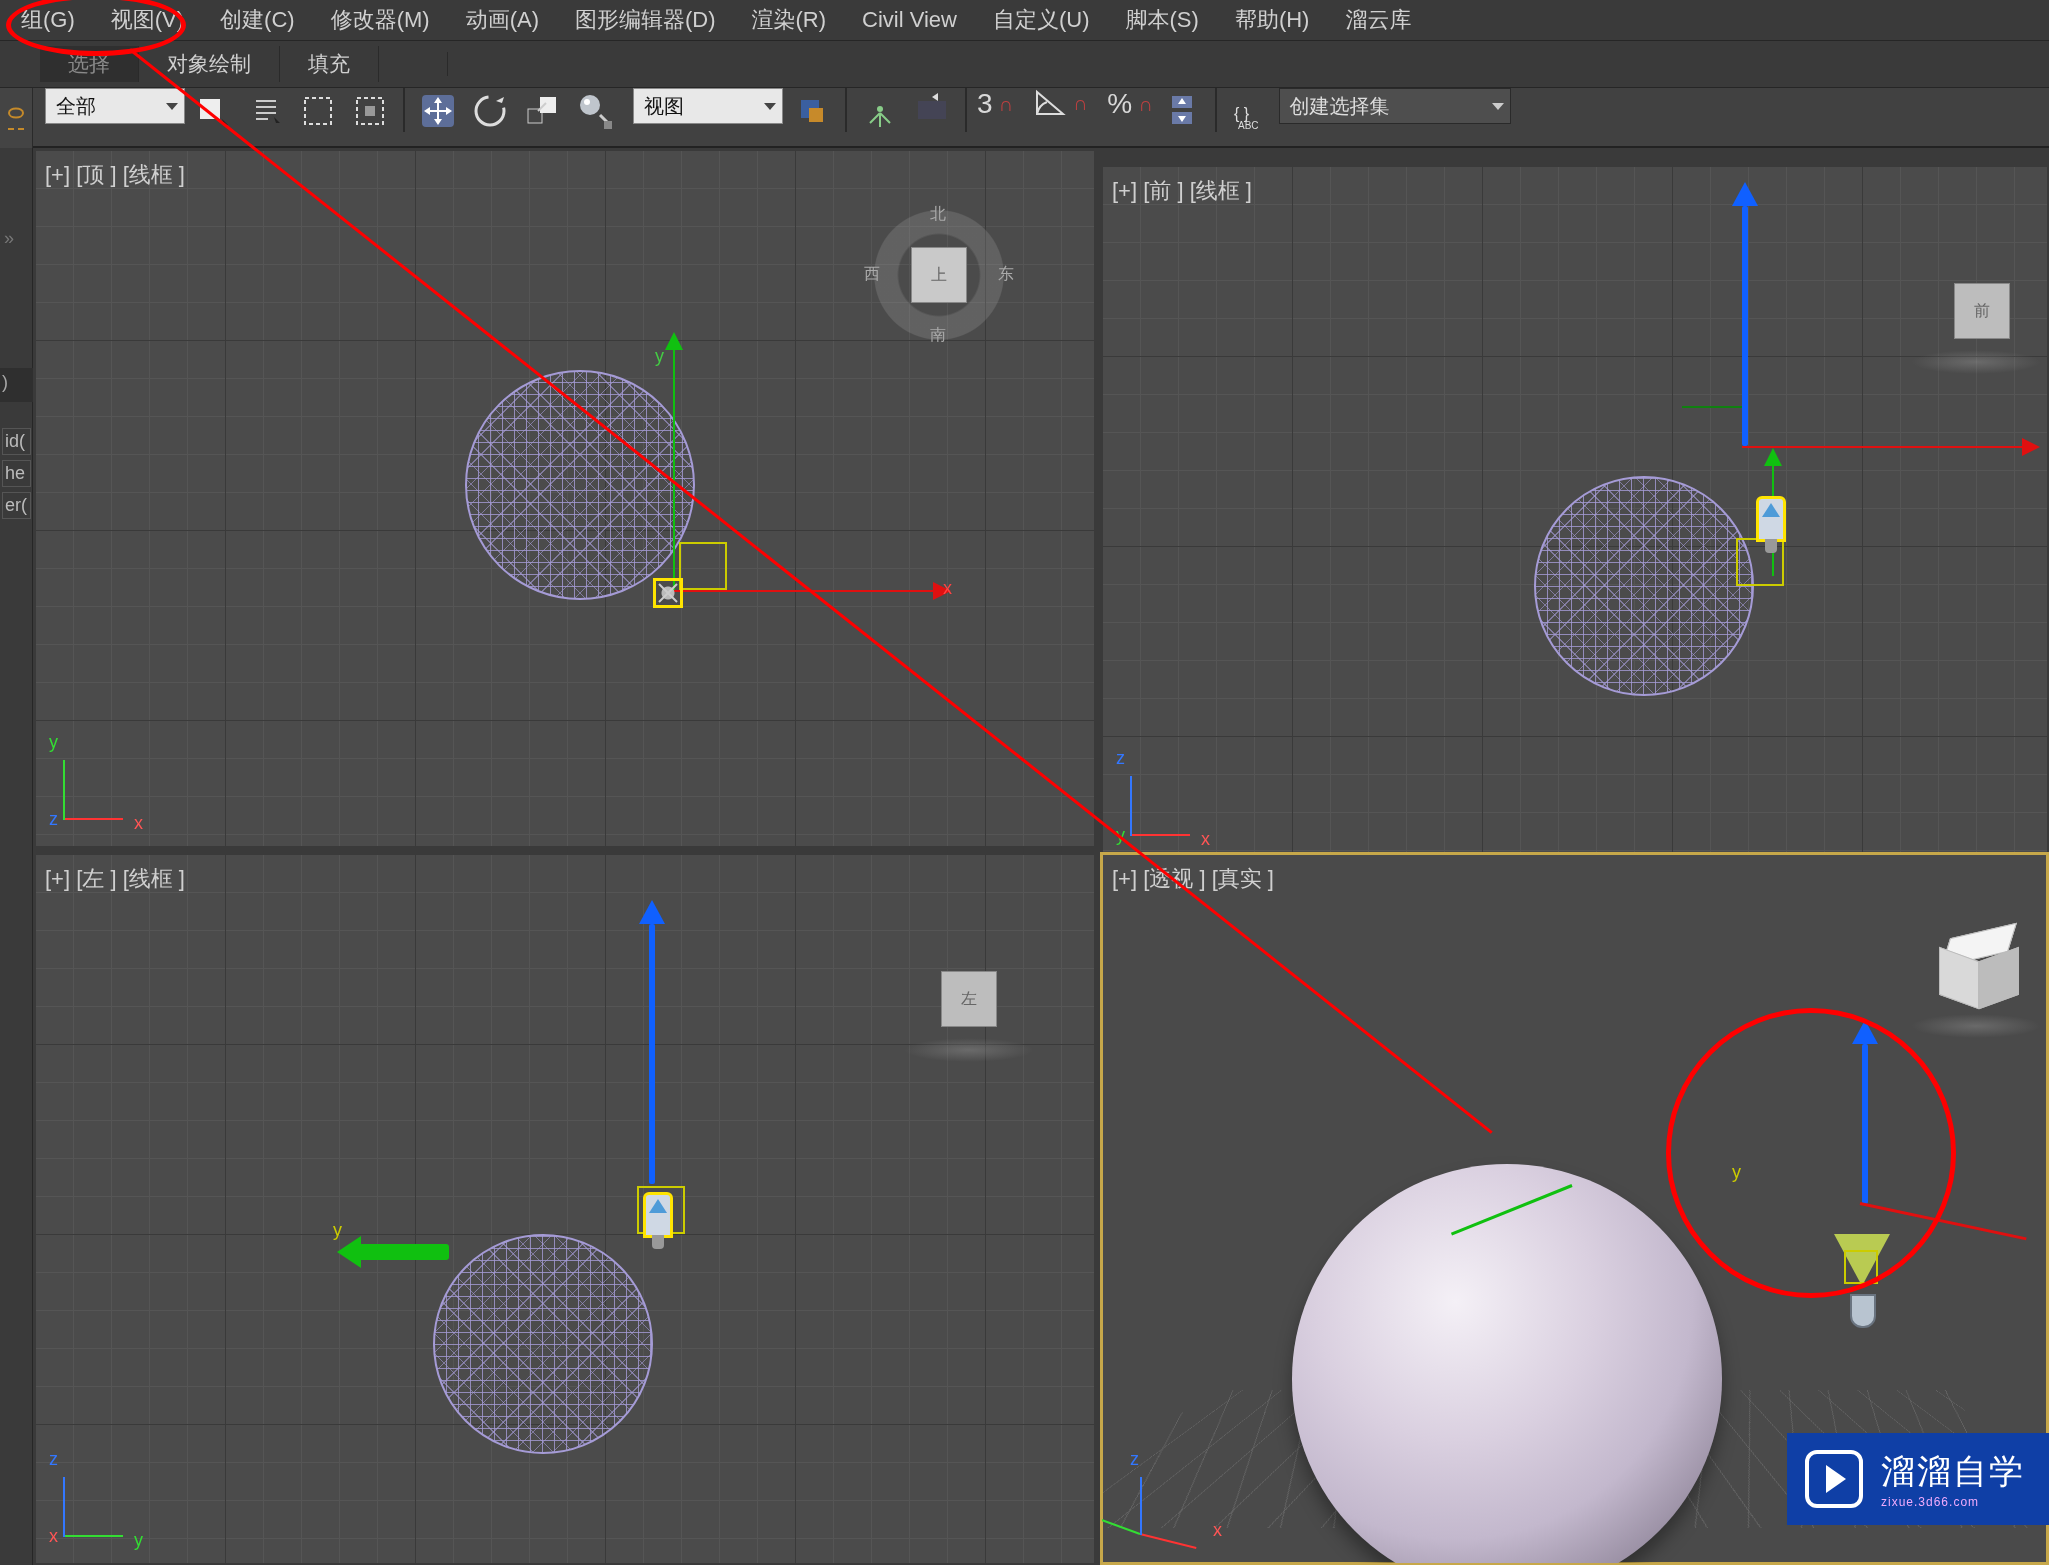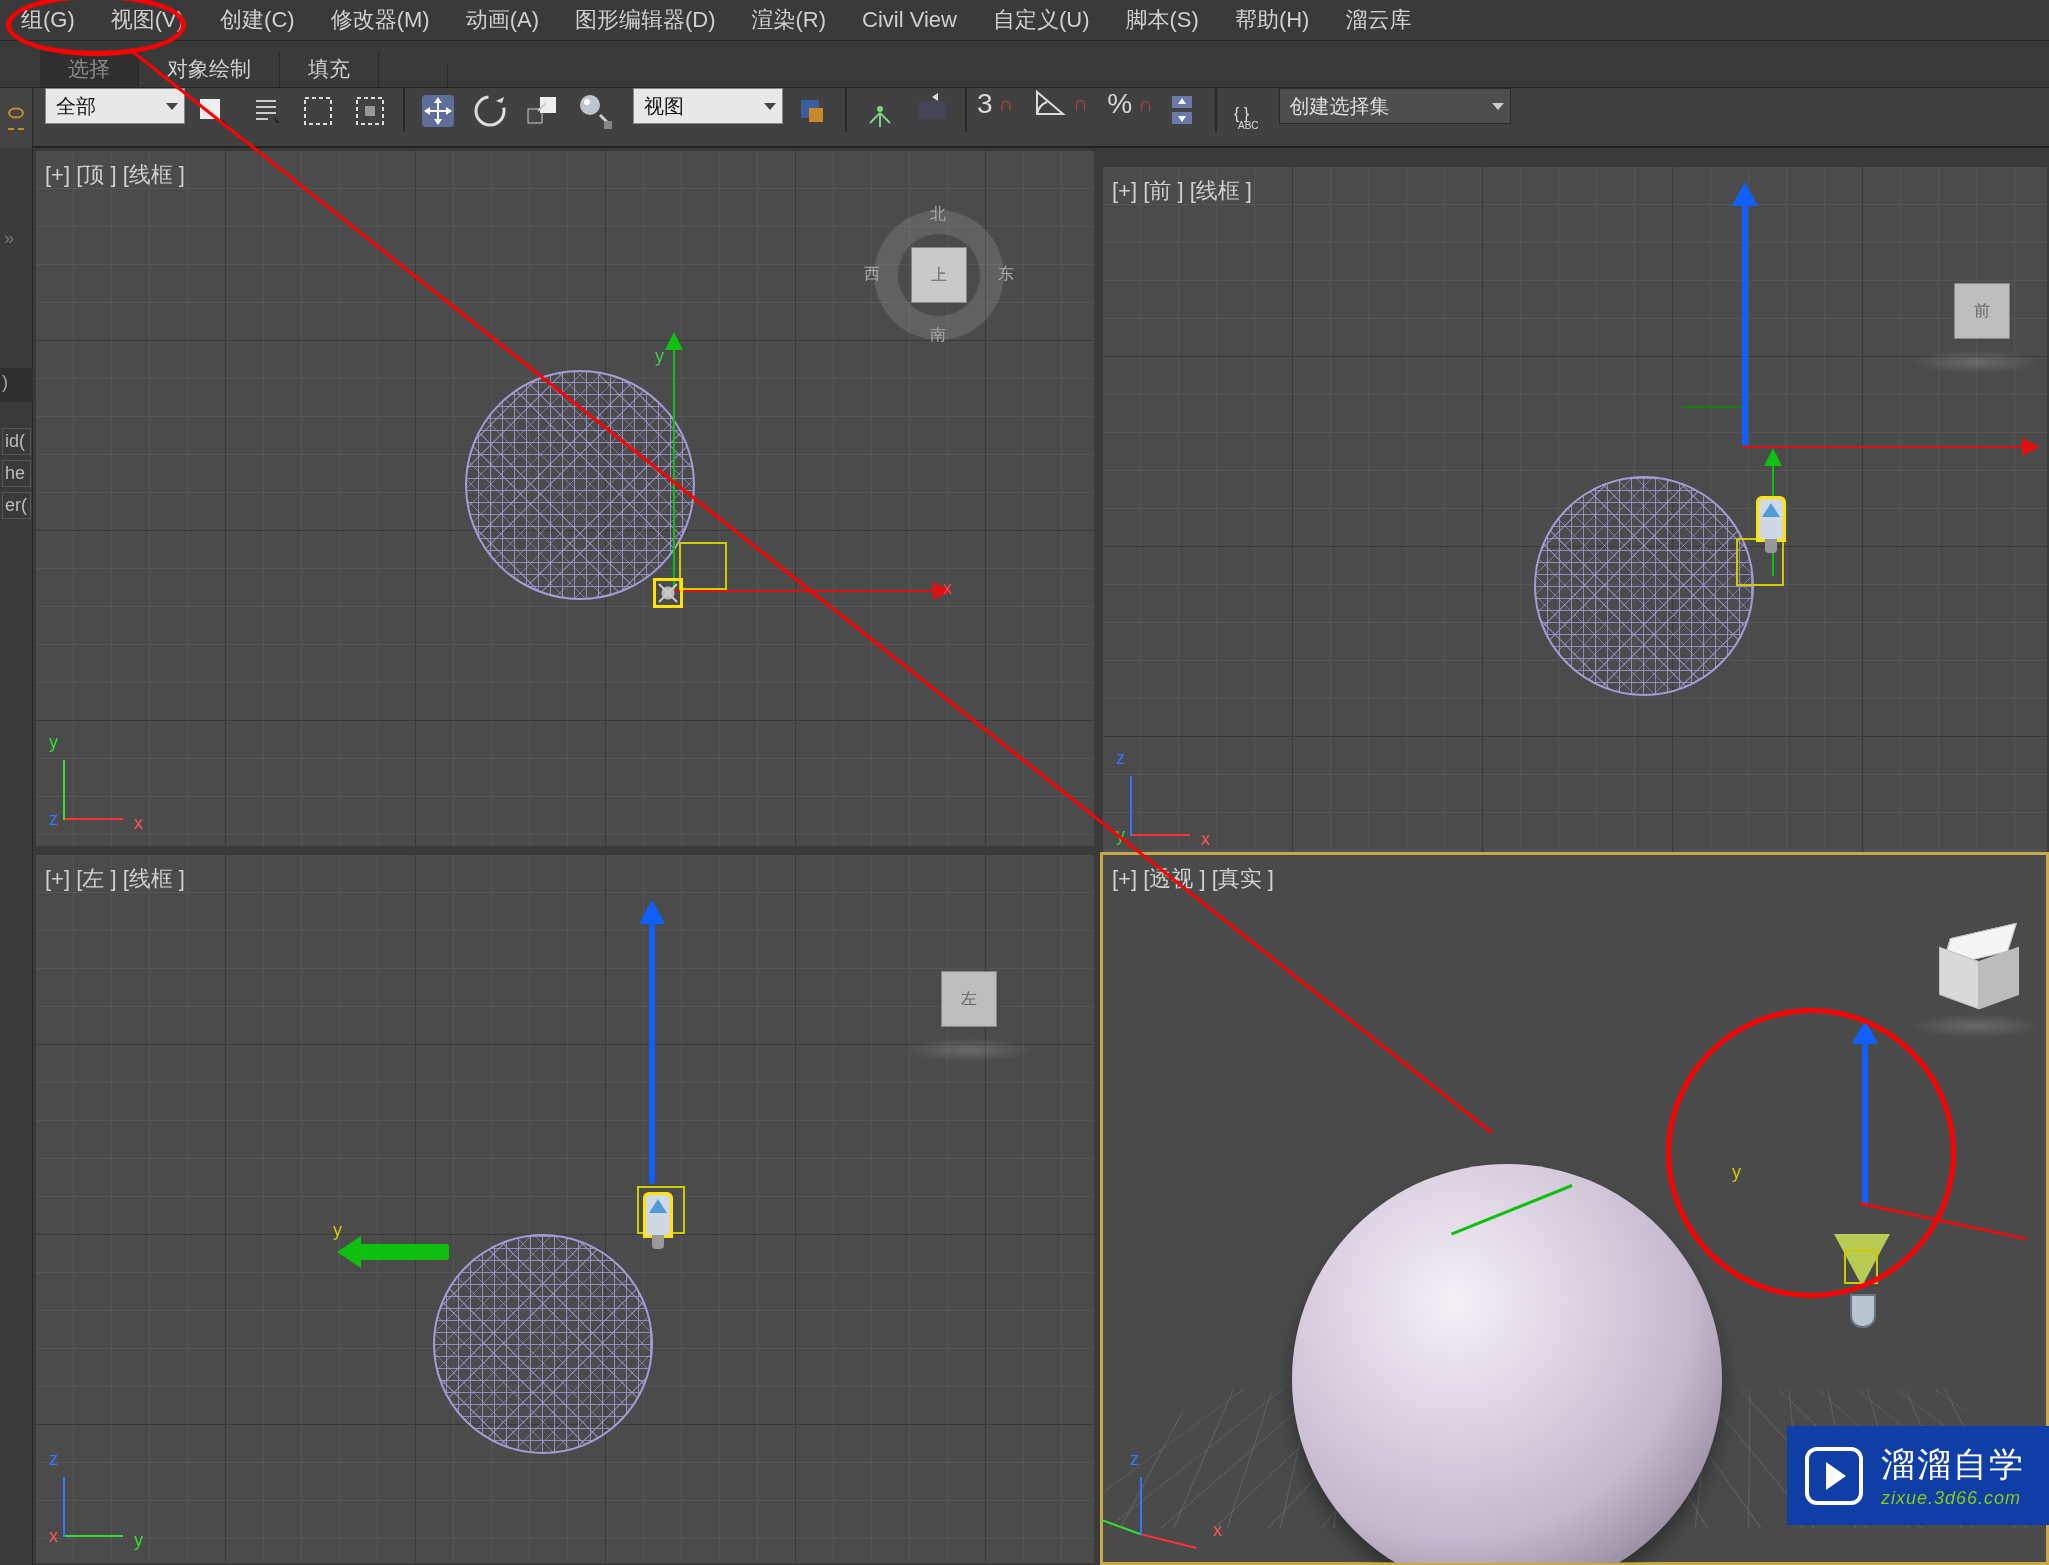--- a/index.html
+++ b/index.html
@@ -28,21 +28,21 @@
 }
 .menubar > div.left-cut { padding-left: 6px; }
 
 
 .ribbon {
   height: 48px;
   background: #3a3a3a;
   border-top: 1px solid #262626;
   border-bottom: 1px solid #262626;
   display: flex;
-  align-items: flex-end;
+  align-items: center;
   font-size: 21px;
   padding-left: 40px;
 }
 .ribbon > div {
   padding: 4px 28px;
   border-right: 1px solid #2a2a2a;
 }
 .ribbon .sel {
   background: #2f2f2f;
   color: #8a8a8a;
@@ -248,21 +248,21 @@
 .watermark .play {
   width: 58px; height: 58px; border: 4px solid #fff; border-radius: 12px;
   display: flex; align-items: center; justify-content: center;
 }
 .watermark .play::after {
   content: ""; border-left: 20px solid #fff; border-top: 14px solid transparent; border-bottom: 14px solid transparent;
   margin-left: 4px;
 }
 .watermark .txt { display: flex; flex-direction: column; }
 .watermark .name { font-size: 34px; font-weight: 400; letter-spacing: 2px; }
-.watermark .url { font-size: 18px; color: #84cc16; letter-spacing: 1px; font-style: italic; }
+.watermark .url { font-size: 12px; color: #f0abfc; letter-spacing: 1px; }
 
 
 svg { display: block; }
 </style>
 </head>
 <body>
 
 <div class="menubar">
   <div class="left-cut">组(G)</div>
   <div>视图(V)</div>

